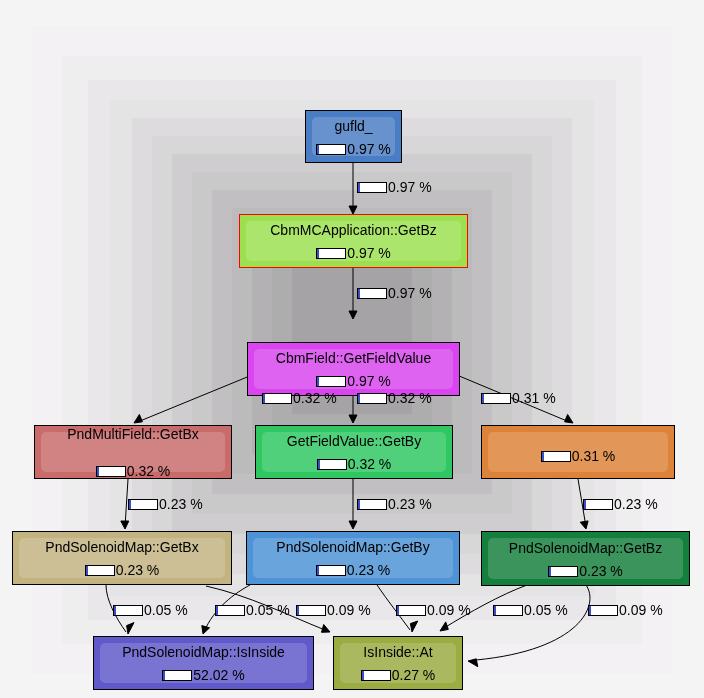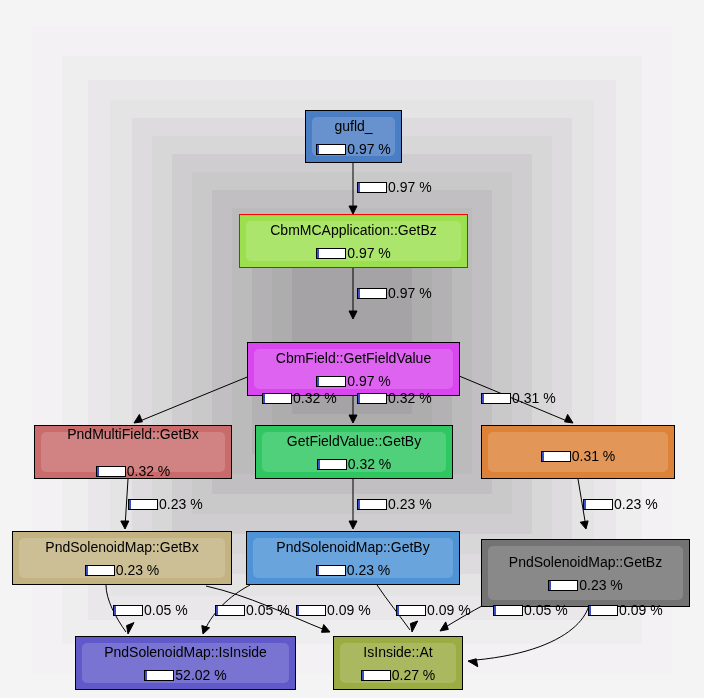--- a/index.html
+++ b/index.html
@@ -225,31 +225,31 @@
       <div class="node" style="left: 246px; top: 531px; width: 214px; height: 54px; background: rgb(78, 147, 214); border-color: rgb(0, 0, 0);">
         <div class="inner-glow"></div>
         <div class="node-label">PndSolenoidMap::GetBy</div>
         <div class="node-stat">
           <span class="meter">
             <i style="width: 2px;"></i>
           </span>
           <span class="pct">0.23 %</span>
         </div>
       </div>
-      <div class="node" style="left: 481px; top: 531px; width: 209px; height: 68px; background: #737373; border-color: rgb(0, 0, 0); margin-top: 8px;">
+      <div class="node" style="left: 481px; top: 531px; width: 209px; height: 55px; background: #15803d; border-color: rgb(0, 0, 0);">
         <div class="inner-glow"></div>
         <div class="node-label">PndSolenoidMap::GetBz</div>
         <div class="node-stat">
           <span class="meter">
             <i style="width: 2px;"></i>
           </span>
           <span class="pct">0.23 %</span>
         </div>
       </div>
-      <div class="node" style="left: 75px; top: 636px; width: 221px; height: 54px; background: rgb(96, 89, 201); border-color: rgb(0, 0, 0);">
+      <div class="node" style="left: 93px; top: 636px; width: 221px; height: 54px; background: rgb(96, 89, 201); border-color: rgb(0, 0, 0);">
         <div class="inner-glow"></div>
         <div class="node-label">PndSolenoidMap::IsInside</div>
         <div class="node-stat">
           <span class="meter">
             <i style="width: 2px;"></i>
           </span>
           <span class="pct">52.02 %</span>
         </div>
       </div>
       <div class="node" style="left: 333px; top: 636px; width: 130px; height: 54px; background: rgb(154, 172, 66); border-color: rgb(0, 0, 0);">

